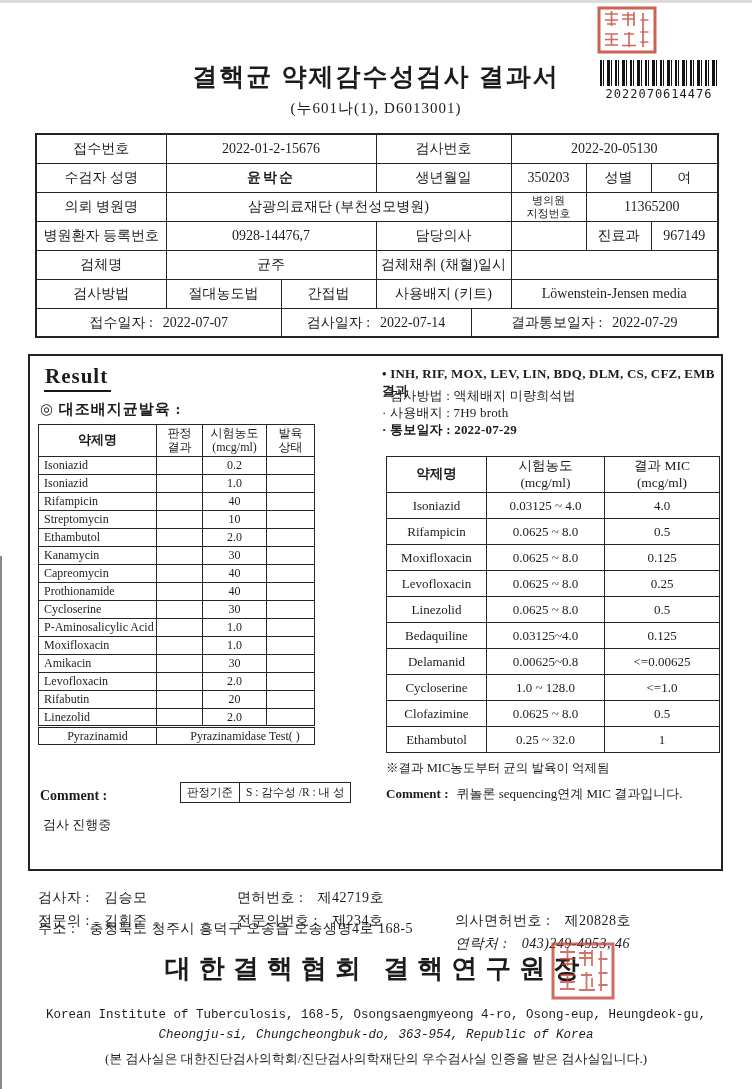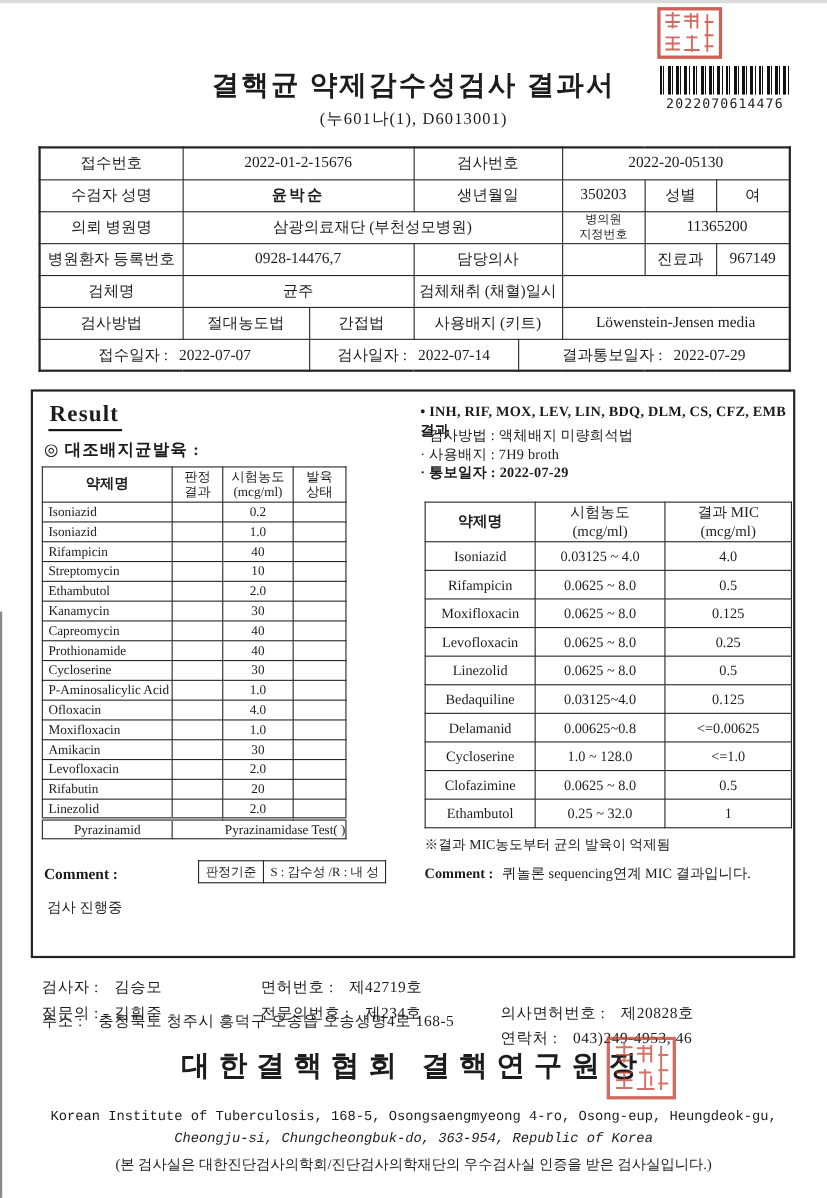--- a/index.html
+++ b/index.html
@@ -38,21 +38,21 @@
   .control-label { position:absolute; left:10px; top:44px; font-size:15px; font-weight:bold; letter-spacing:1px; }
 
   .drug-table { position:absolute; left:8px; top:68px; table-layout:fixed; width:276px; }
   .drug-table th, .drug-table td { border:1px solid #262626; }
   .drug-table th { height:32px; font-size:12px; font-weight:normal; line-height:1.15; }
   .drug-table th.drug-h { font-size:13px; font-weight:bold; }
   .drug-table td { height:18px; font-size:12px; text-align:center; }
   .drug-table td.dname { text-align:left; padding-left:5px; }
   .pyra-row td { border-top:3px double #222; }
   .pyra-row td.dname { text-align:center; padding-left:0; }
-  .pyra-row td.pyra-val { text-align:right; padding-left:19px; }
+  .pyra-row td.pyra-val { text-align:center; padding-left:19px; }
 
   .criteria-table { position:absolute; left:150px; top:426px; }
   .criteria-table td { border:1px solid #262626; font-size:11.5px; height:20px; padding:0 6px; text-align:left; }
   .comment-label { position:absolute; left:10px; top:432px; font-size:14px; font-weight:bold; }
   .comment-value { position:absolute; left:13px; top:460px; font-size:13px; }
 
   .bullet { position:absolute; left:352px; font-size:13px; letter-spacing:0.2px; }
   .b1 { top:10px; font-weight:bold; }
   .b2 { top:31px; }
   .b3 { top:48px; }
@@ -260,26 +260,20 @@
             <td></td>
           </tr>
 
           <tr>
             <td class="dname">P-Aminosalicylic Acid</td>
             <td></td>
             <td>1.0</td>
             <td></td>
           </tr>
 
-          <tr>
-            <td class="dname">Ofloxacin</td>
-            <td></td>
-            <td>4.0</td>
-            <td></td>
-          </tr>
 
           <tr>
             <td class="dname">Moxifloxacin</td>
             <td></td>
             <td>1.0</td>
             <td></td>
           </tr>
 
           <tr>
             <td class="dname">Amikacin</td>
@@ -432,21 +426,21 @@
   <div class="fchunk" style="left:237px; top:912px;">
     <span>전문의번호 :</span><span class="gap">제234호</span>
   </div>
   <div class="fchunk" style="left:455px; top:912px;">
     <span>의사면허번호 :</span><span class="gap">제20828호</span>
   </div>
 
   <div class="fchunk" style="left:38px; top:920px;">
     <span>주소 :</span><span class="gap">충청북도 청주시 흥덕구 오송읍 오송생명4로 168-5</span>
   </div>
-  <div class="fchunk" style="left:455px; top:935px;">
+  <div class="fchunk" style="left:455px; top:935px;font-style:italic;">
     <span>연락처 :</span><span class="gap">043)249-4953, 46</span>
   </div>
 
   <div class="org-title">대한결핵협회  결핵연구원장</div>
 
   <div class="seal seal-bottom">
     <svg width="64" height="58" viewBox="0 0 64 58">
       <rect x="2" y="2" width="60" height="54" fill="none" stroke="#c0392b" stroke-width="3" opacity="0.75"></rect>
       <g stroke="#c0392b" stroke-width="1.8" opacity="0.7" fill="none">
         <path d="M9 10 h15 M16.5 6 v18 M9 17 h15 M11 22 h11"></path>

